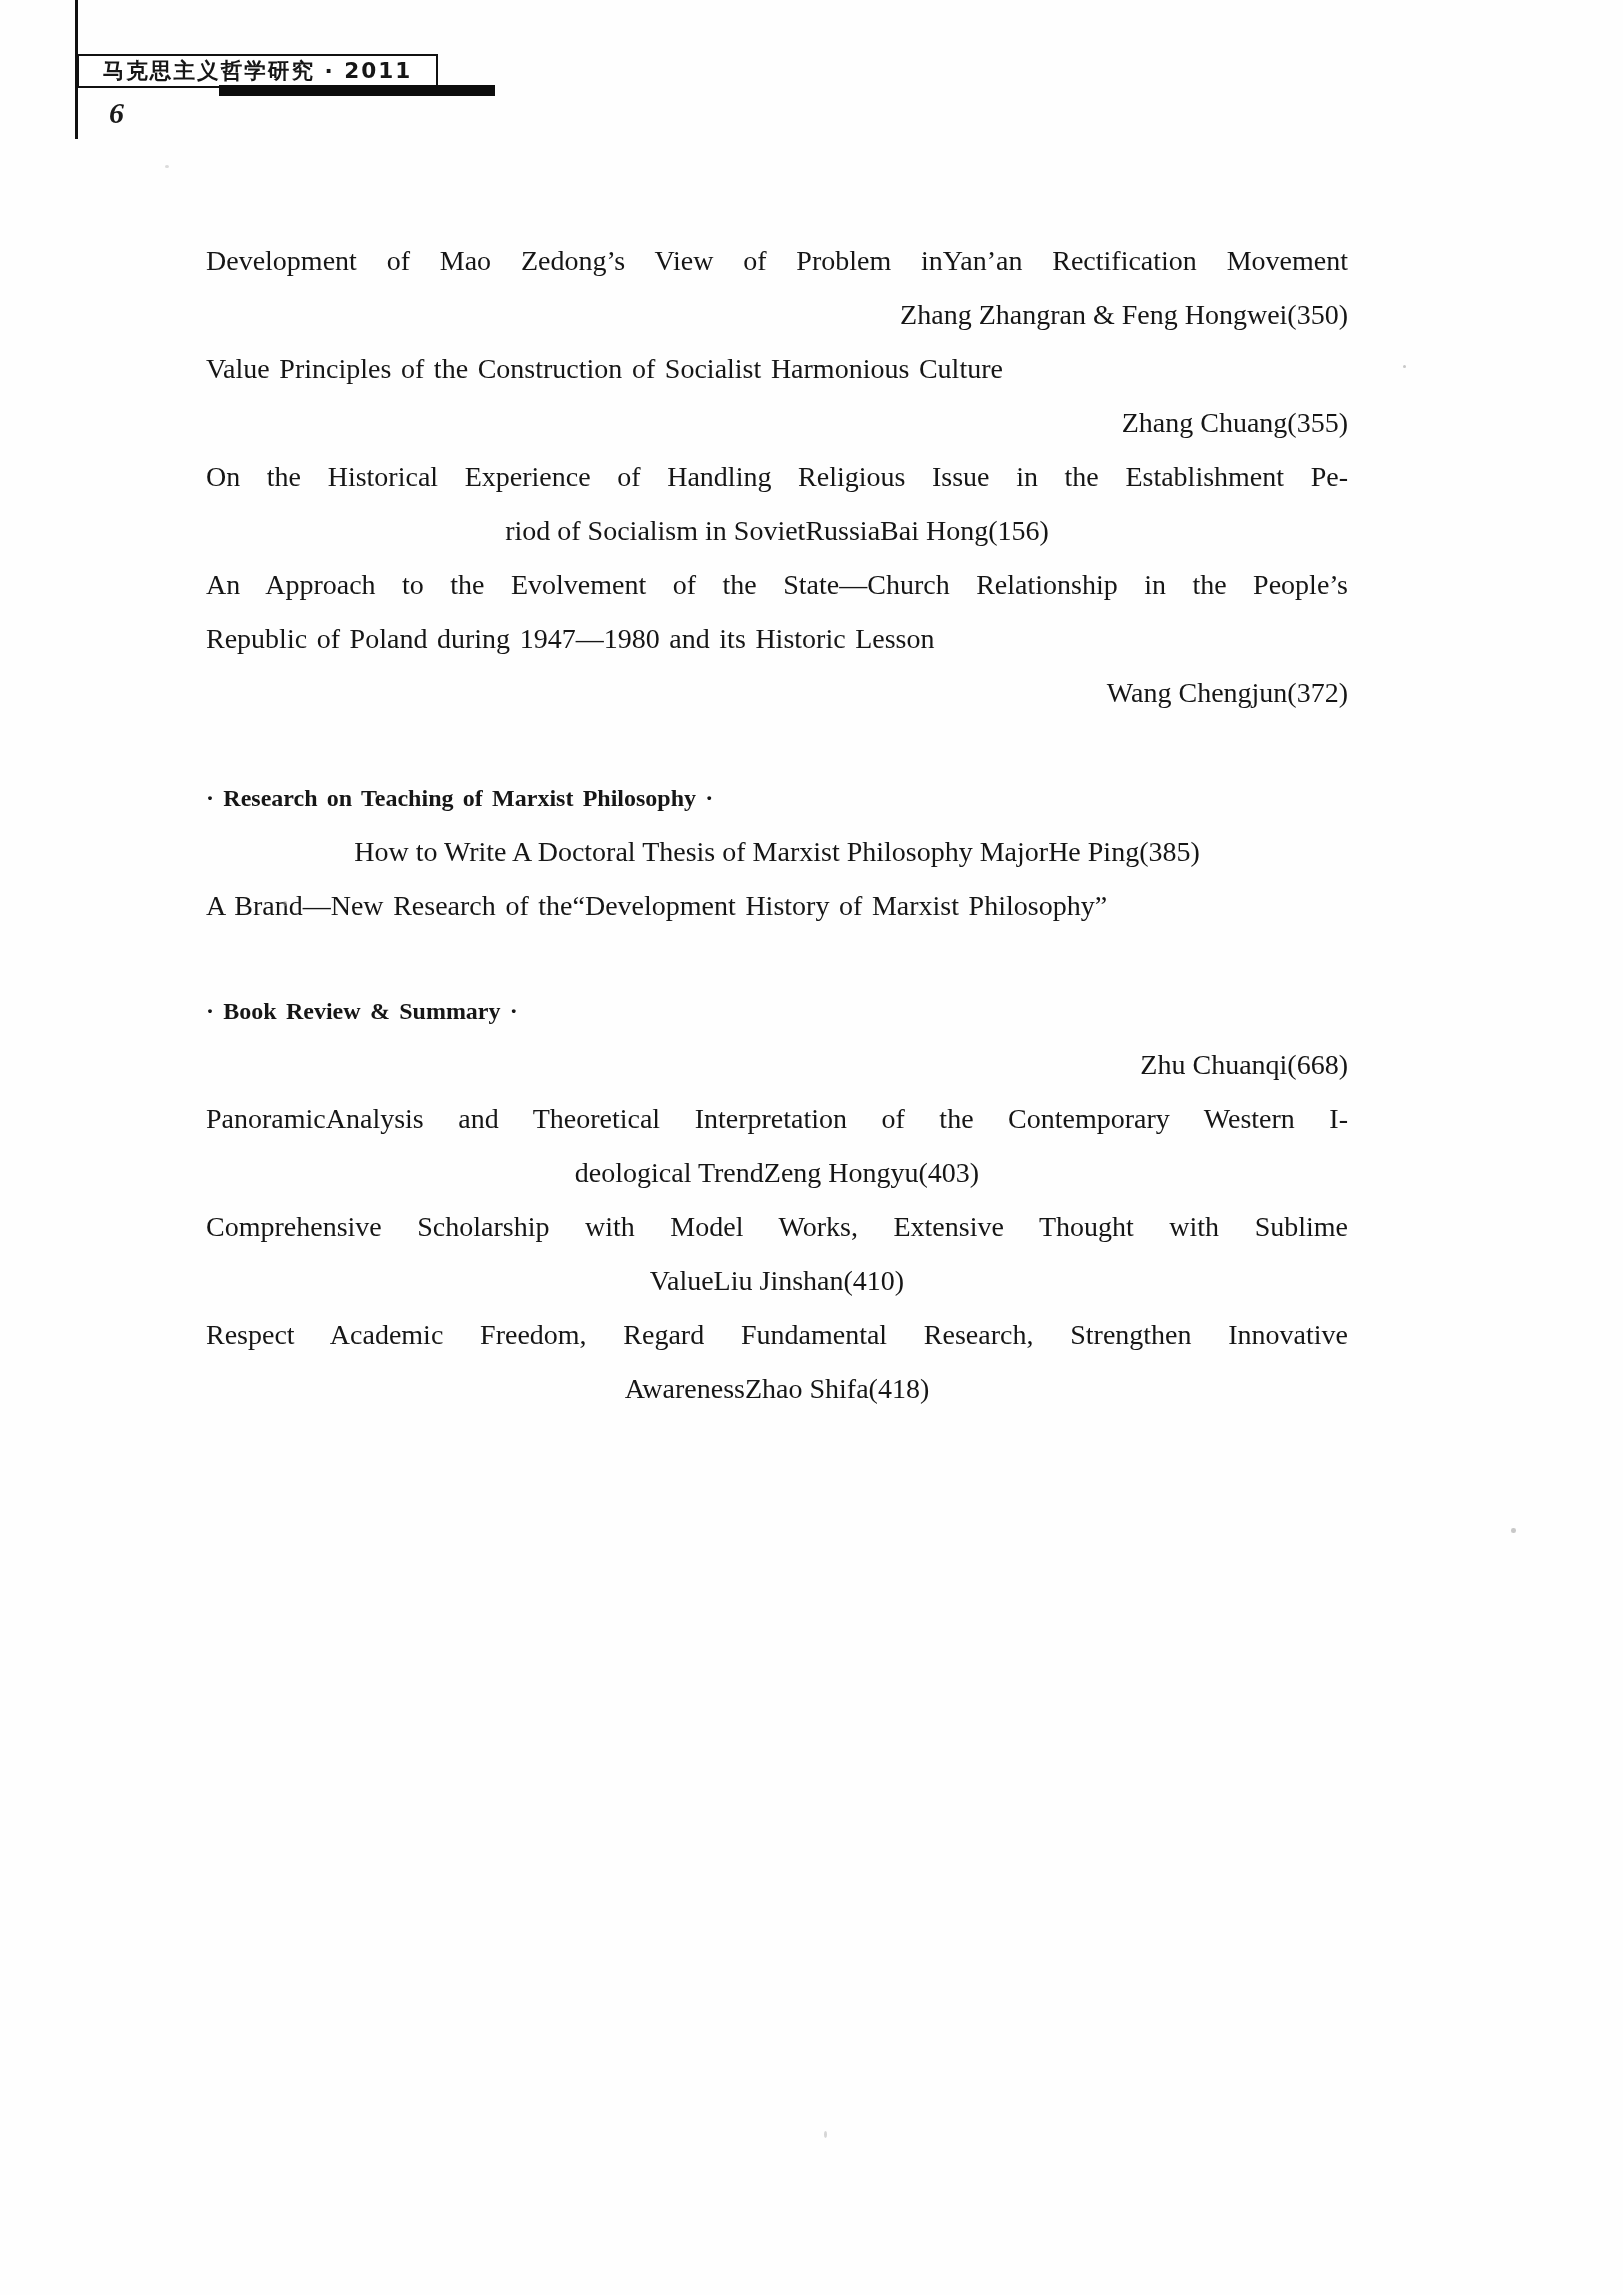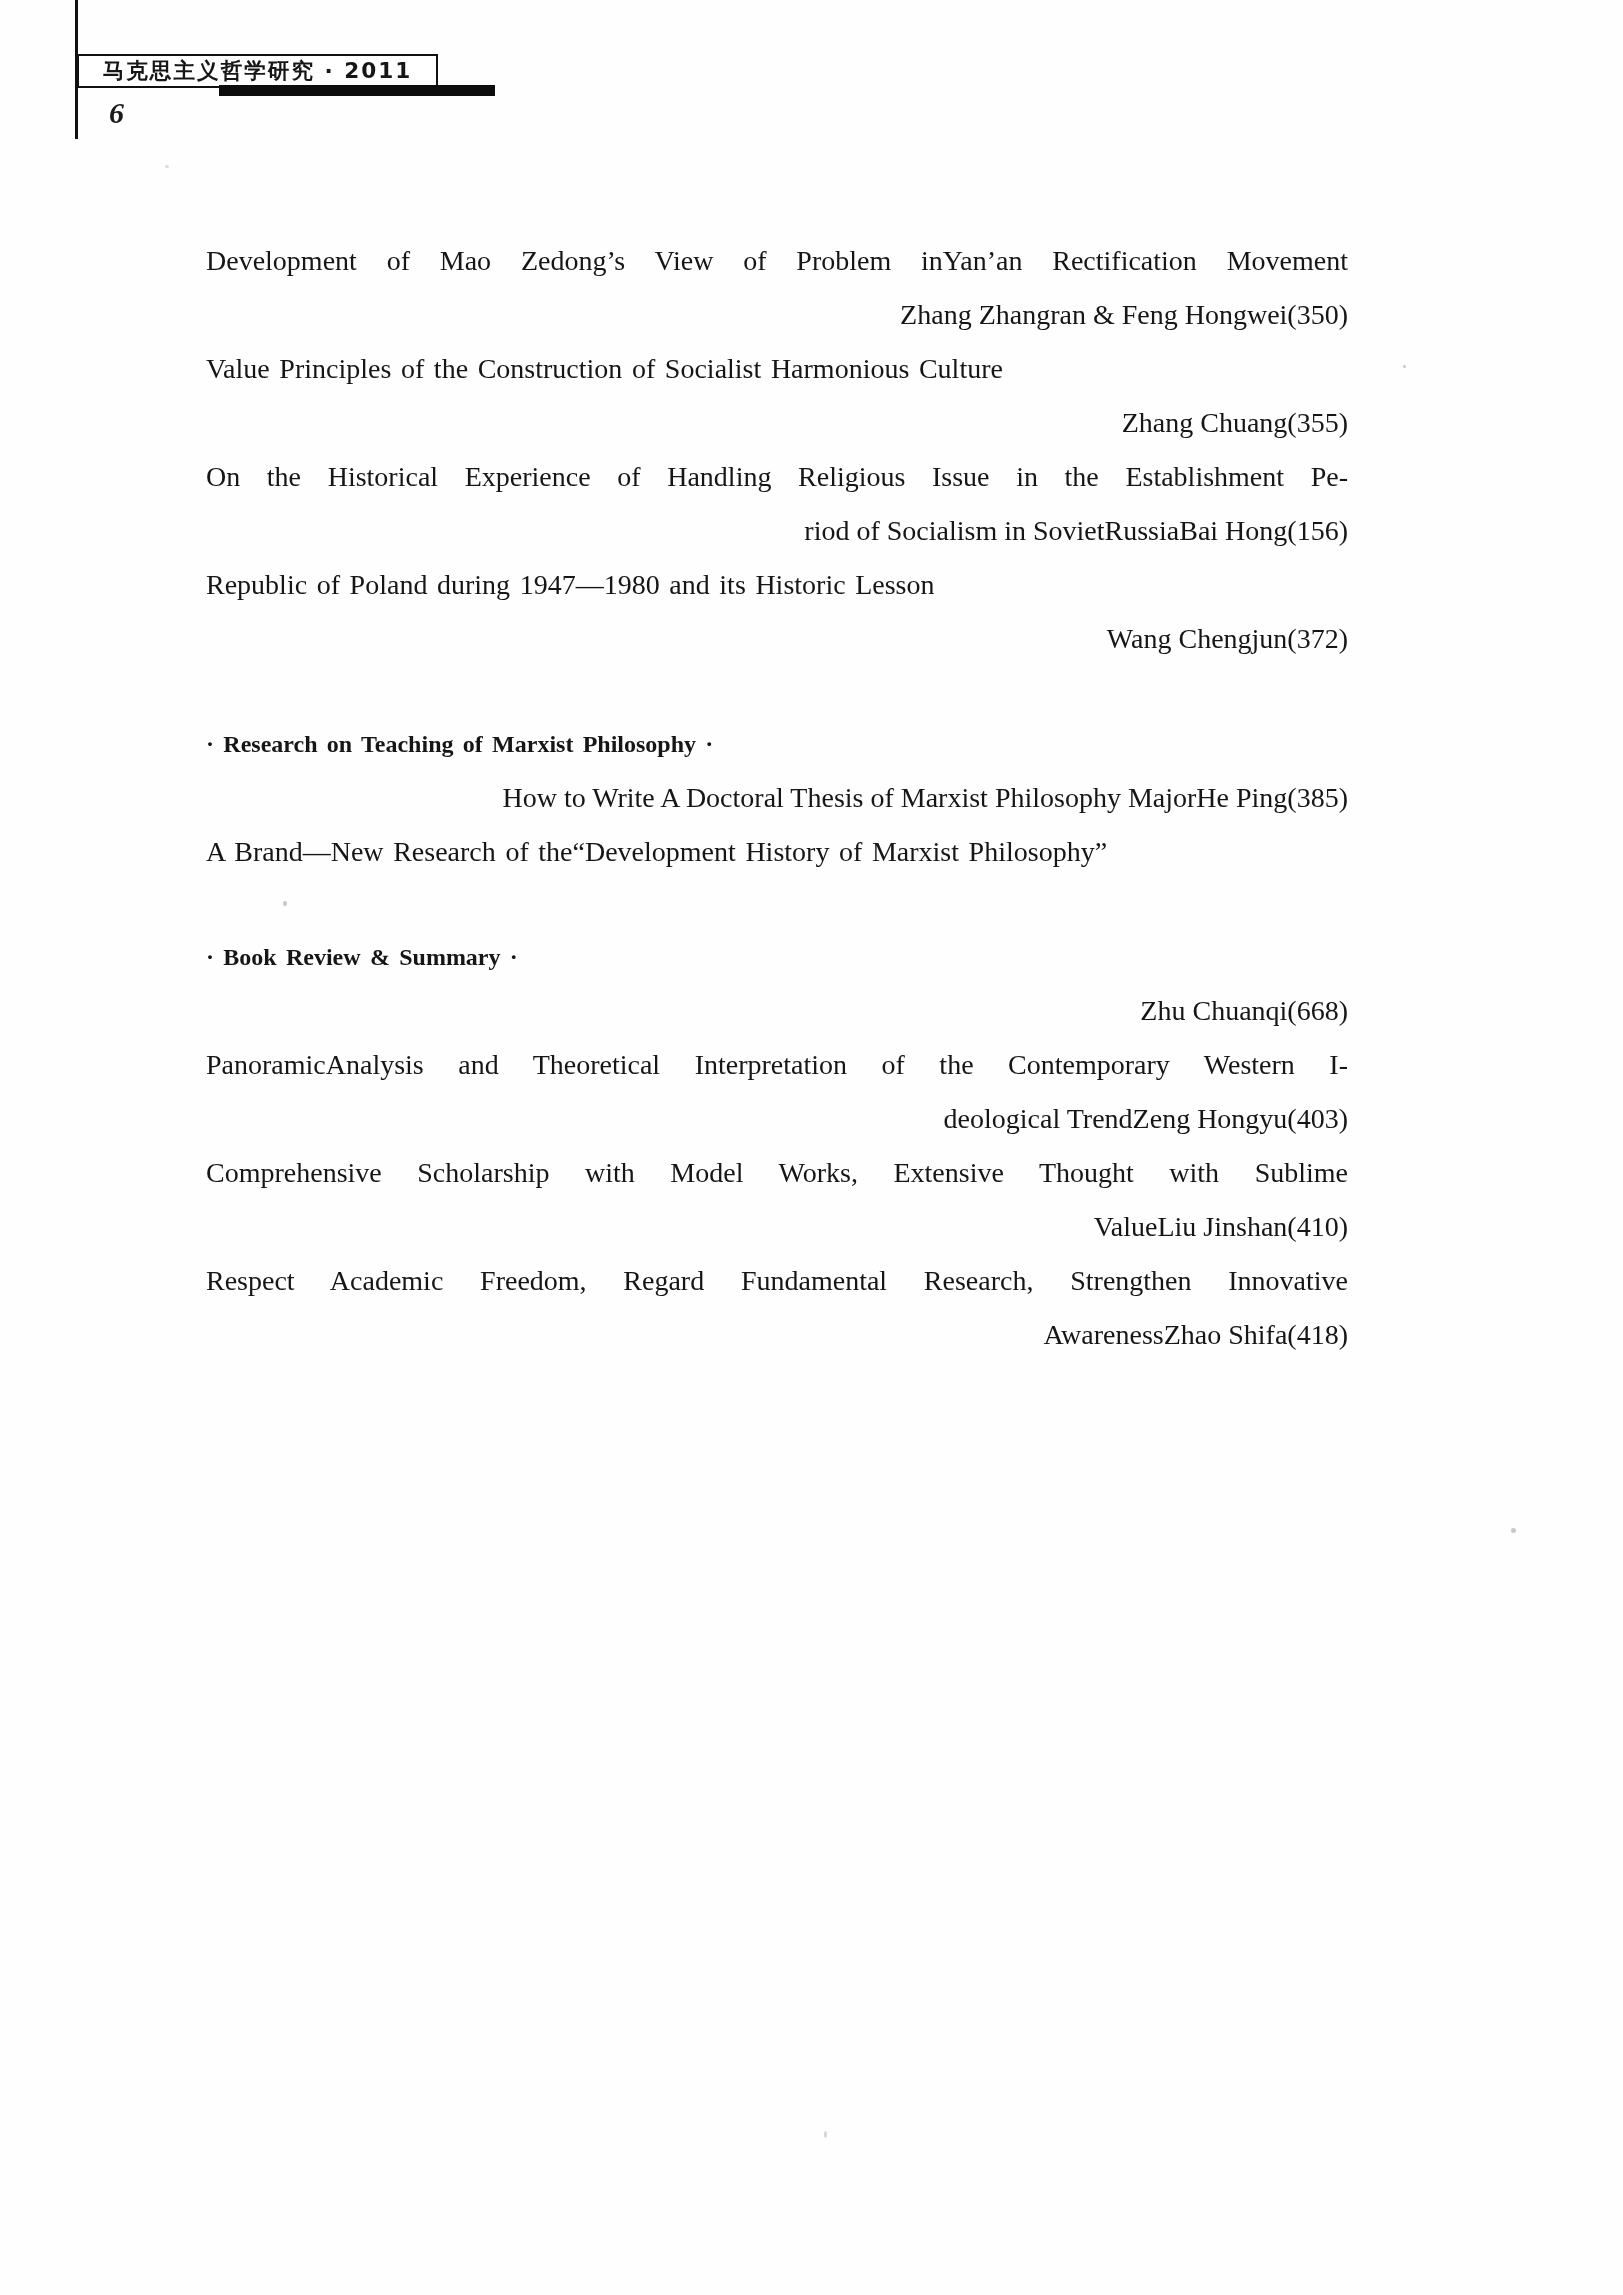--- a/index.html
+++ b/index.html
@@ -52,21 +52,21 @@
     white-space: nowrap;
   }
   .line.title { word-spacing: 2.6px; }
   .line.fill {
     white-space: normal;
     text-align: justify;
     text-align-last: justify;
     word-spacing: 1.3px;
   }
   .line.author { text-align: right; }
-  .line.split { display: flex; justify-content: flex-end; }
+  .line.split { display: flex; justify-content: center; }
   .line.heading {
     font-weight: bold; font-size: 24px; word-spacing: 3.3px;
   }
   .gap-before { margin-top: 51px; }
 
   
   .speck {
     position: absolute; border-radius: 50%;
     background: #9a9a9a; opacity: .55;
   }
@@ -94,20 +94,21 @@
   <div class="toc">
       <div class="line fill">Development of Mao Zedong’s View of Problem inYan’an Rectification Movement</div>
       <div class="line author">Zhang Zhangran &amp; Feng Hongwei(350)</div>
       <div class="line title">Value Principles of the Construction of Socialist Harmonious Culture</div>
       <div class="line author">Zhang Chuang(355)</div>
       <div class="line fill">On the Historical Experience of Handling Religious Issue in the Establishment Pe-</div>
       <div class="line split">
         <span>riod of Socialism in SovietRussia</span>
         <span>Bai Hong(156)</span>
       </div>
+      <div class="line fill">An Approach to the Evolvement of the State—Church Relationship in the People’s</div>
       <div class="line title">Republic of Poland during 1947—1980 and its Historic Lesson</div>
       <div class="line author">Wang Chengjun(372)</div>
       <div class="line heading gap-before">· Research on Teaching of Marxist Philosophy ·</div>
       <div class="line split">
         <span>How to Write A Doctoral Thesis of Marxist Philosophy Major</span>
         <span>He Ping(385)</span>
       </div>
       <div class="line title">A Brand—New Research of the“Development History of Marxist Philosophy”</div>
       <div class="line heading gap-before">· Book Review &amp; Summary ·</div>
       <div class="line author">Zhu Chuanqi(668)</div>

